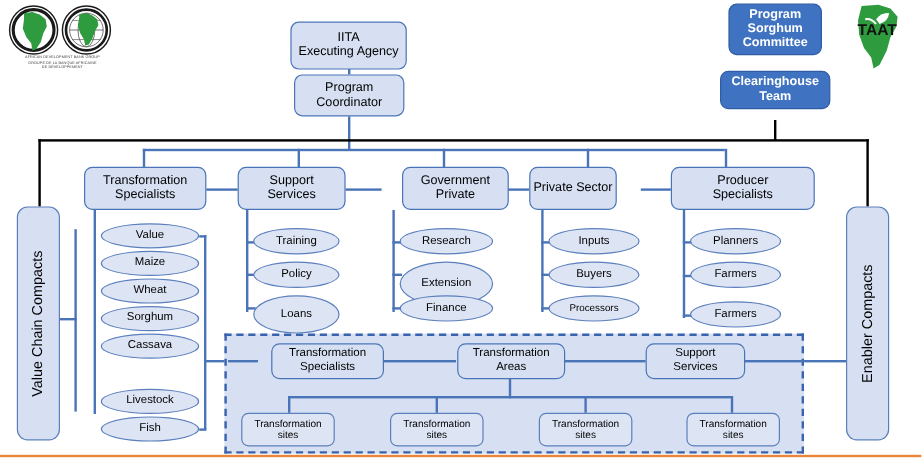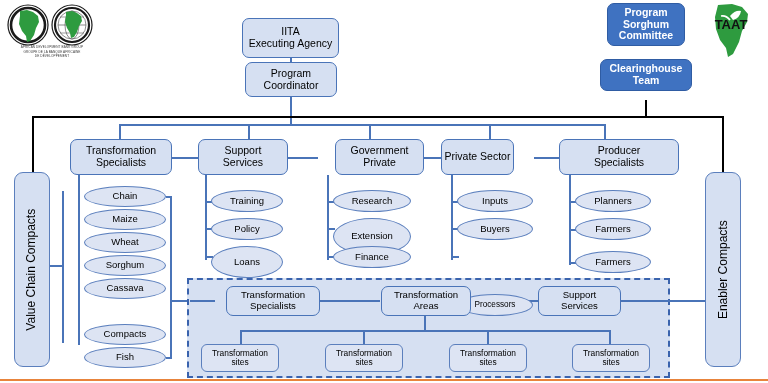--- a/index.html
+++ b/index.html
@@ -40,21 +40,21 @@
     color: #ffffff;
     font-weight: bold;
     font-size: 10.5px;
   }
   .ell {
     background: #dde4f3;
     border: 1px solid #5b7fbd;
     border-radius: 50%;
     font-size: 9.5px;
   }
-  .ell.small { font-size: 8.2px; margin-top: 48px; }
+  .ell.small { font-size: 8.2px; }
   .vbox {
     background: #d6e0f2;
     border: 1px solid #5b7fbd;
     border-radius: 9px;
     font-size: 12px;
   }
   .vbox span {
     transform: rotate(-90deg);
     white-space: nowrap;
     display: block;
@@ -237,36 +237,36 @@
   </div>
   <div class="node rbox" style="left:559px; top:139px; width:120px; height:36px;">
     <div>
       <div>Producer</div>
       <div>Specialists</div>
     </div>
   </div>
 
   <div class="ln" style="left:78px; top:175px; width:2px; height:170px;"></div>
   <div class="node ell" style="left:84px; top:186px; width:82px; height:21px;">
-      <span>Chain</span>
+      <span>Value</span>
     </div>
   <div class="node ell" style="left:84px; top:209px; width:82px; height:21px;">
       <span>Maize</span>
     </div>
   <div class="node ell" style="left:84px; top:232px; width:82px; height:21px;">
       <span>Wheat</span>
     </div>
   <div class="node ell" style="left:84px; top:255px; width:82px; height:21px;justify-content:center;">
       <span>Sorghum</span>
     </div>
   <div class="node ell" style="left:84px; top:278px; width:82px; height:21px;">
       <span>Cassava</span>
     </div>
   <div class="node ell" style="left:84px; top:324px; width:82px; height:21px;">
-      <span>Compacts</span>
+      <span>Livestock</span>
     </div>
   <div class="node ell" style="left:84px; top:347px; width:82px; height:21px;text-align:center;">
       <span>Fish</span>
     </div>
 
   <div class="ln" style="left:170px; top:196px; width:2px; height:162px;"></div>
   <div class="ln" style="left:166px; top:196px; width:6px; height:2px;"></div>
   <div class="ln" style="left:166px; top:357px; width:6px; height:2px;"></div>
   <div class="ln" style="left:170px; top:300px; width:20px; height:2px;"></div>
 

